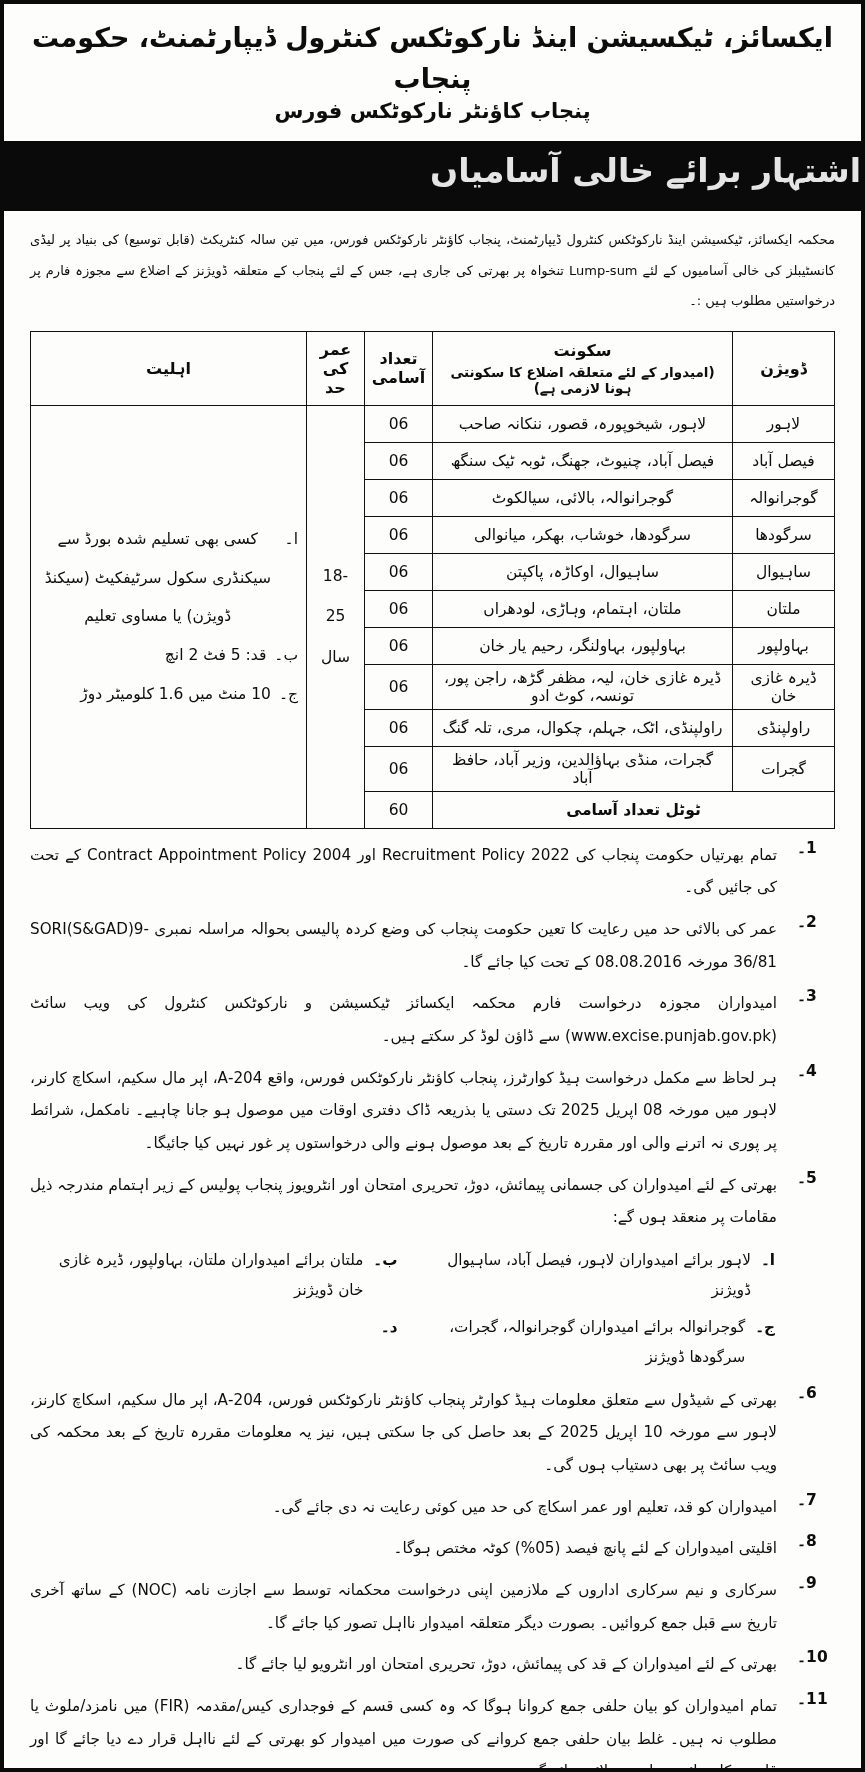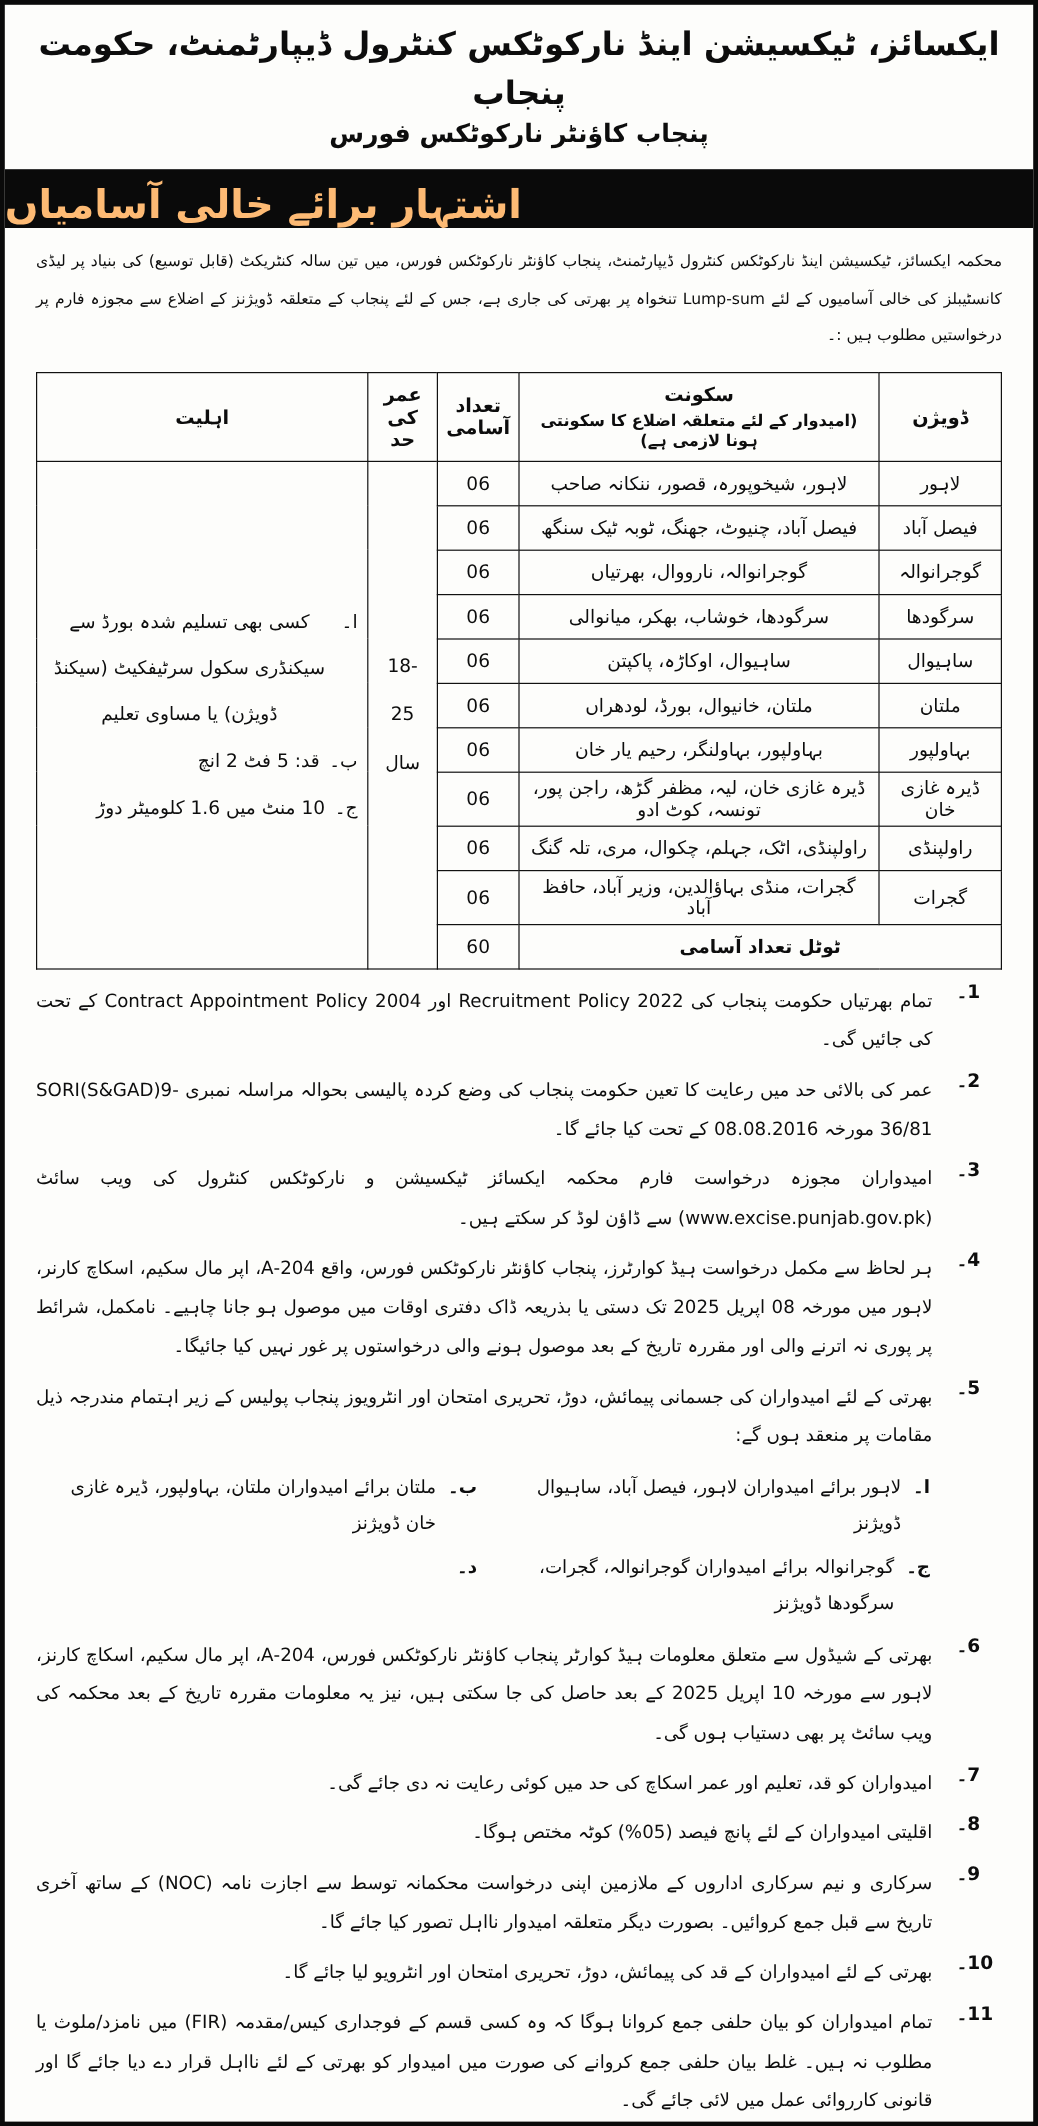--- a/index.html
+++ b/index.html
@@ -19,25 +19,25 @@
     flex-direction: column;
     overflow: hidden;
     direction: rtl;
   }
   
   .masthead { padding: 14px 24px 8px; text-align: center; }
   .masthead .dept { font-size: 27px; font-weight: bold; line-height: 1.5; }
   .masthead .force { font-size: 21px; font-weight: bold; }
   .banner {
     background: #0a0a0a;
-    color: #fdba74;
-    text-align: left;
+    color: #e5e5e5;
+    text-align: right;
     font-size: 33px;
     font-weight: bold;
-    padding: 10px 0 0;
+    padding: 10px 0 21px;
     margin-top: 10px;
   }
   
   .intro {
     padding: 14px 26px 6px;
     font-size: 13px;
     line-height: 2.35;
     text-align: justify;
   }
   
@@ -147,36 +147,36 @@
             </div>
           </td>
         </tr>
         <tr>
           <td class="cell-division">فیصل آباد</td>
           <td class="cell-residence">فیصل آباد، چنیوٹ، جھنگ، ٹوبہ ٹیک سنگھ</td>
           <td>06</td>
         </tr>
         <tr>
           <td class="cell-division">گوجرانوالہ</td>
-          <td class="cell-residence">گوجرانوالہ، نارووال، بھرتیاں</td>
+          <td class="cell-residence">گوجرانوالہ، بالائی، سیالکوٹ</td>
           <td>06</td>
         </tr>
         <tr>
           <td class="cell-division">سرگودھا</td>
           <td class="cell-residence">سرگودھا، خوشاب، بھکر، میانوالی</td>
           <td>06</td>
         </tr>
         <tr>
           <td class="cell-division">ساہیوال</td>
           <td class="cell-residence">ساہیوال، اوکاڑہ، پاکپتن</td>
           <td>06</td>
         </tr>
         <tr>
           <td class="cell-division">ملتان</td>
-          <td class="cell-residence">ملتان، خانیوال، بورڈ، لودھراں</td>
+          <td class="cell-residence">ملتان، اہتمام، وہاڑی، لودھراں</td>
           <td>06</td>
         </tr>
         <tr>
           <td class="cell-division">بہاولپور</td>
           <td class="cell-residence">بہاولپور، بہاولنگر، رحیم یار خان</td>
           <td>06</td>
         </tr>
         <tr>
           <td class="cell-division">ڈیرہ غازی خان</td>
           <td class="cell-residence">ڈیرہ غازی خان، لیہ، مظفر گڑھ، راجن پور، تونسہ، کوٹ ادو</td>

